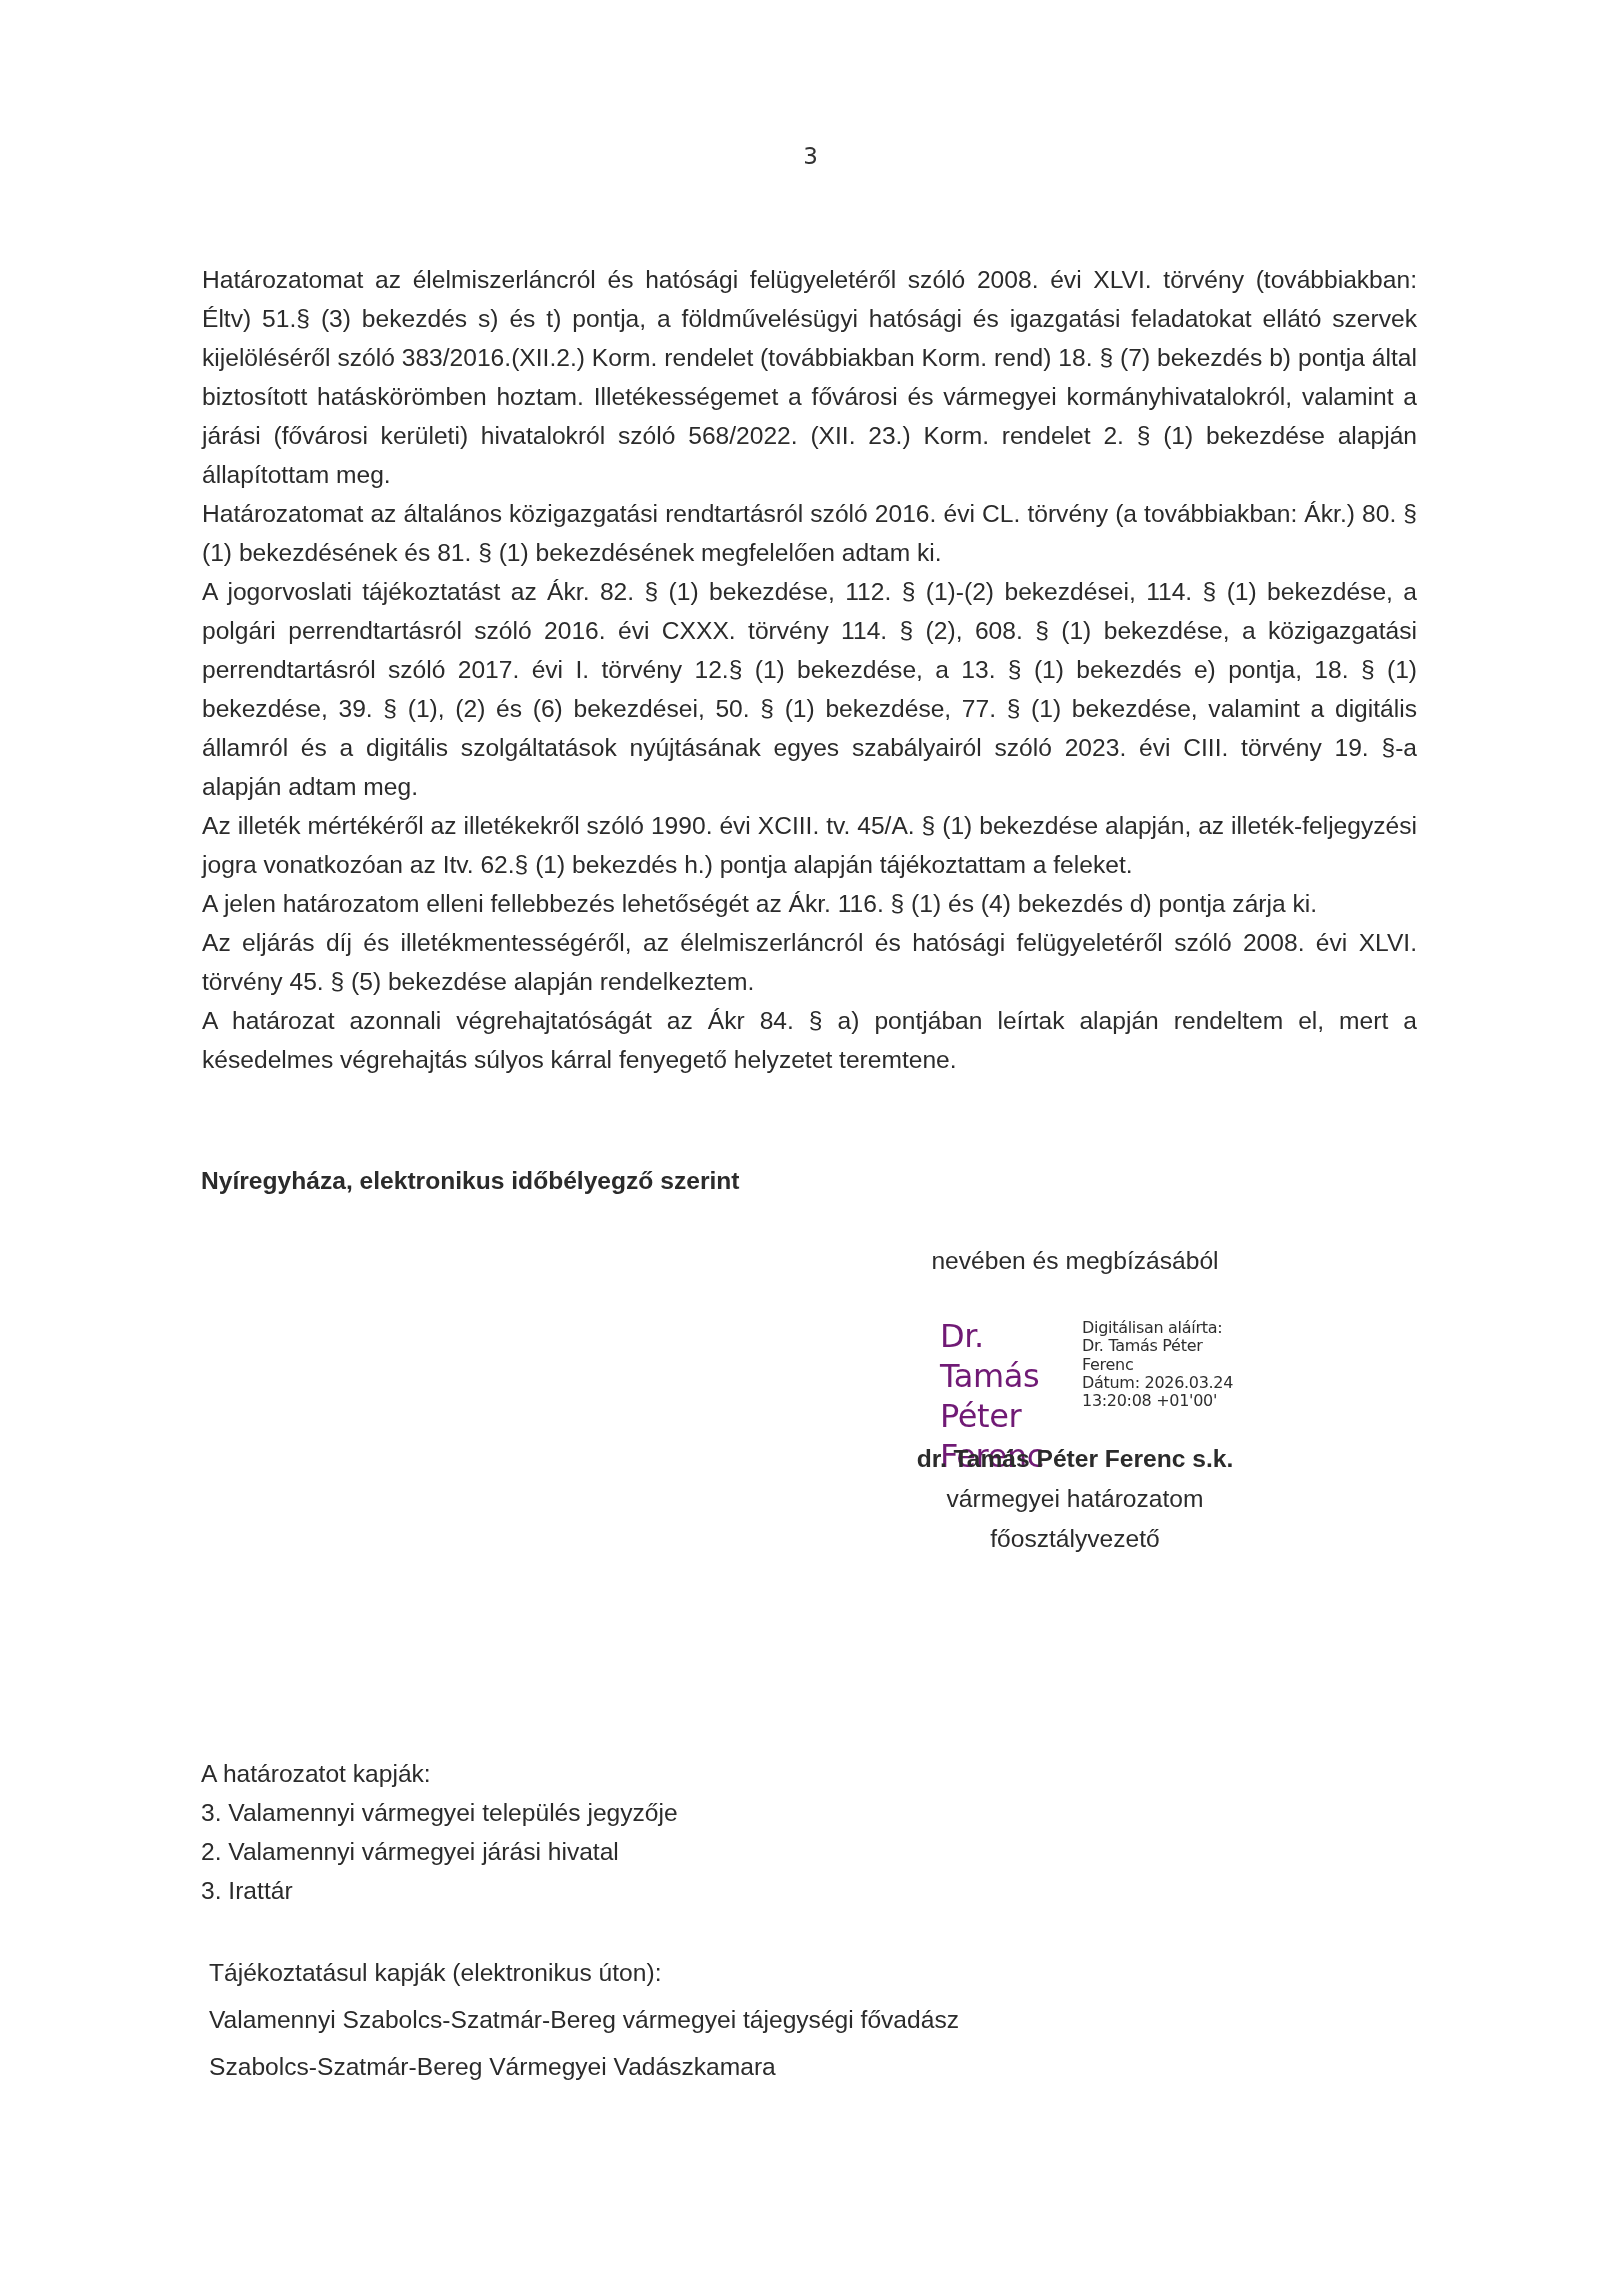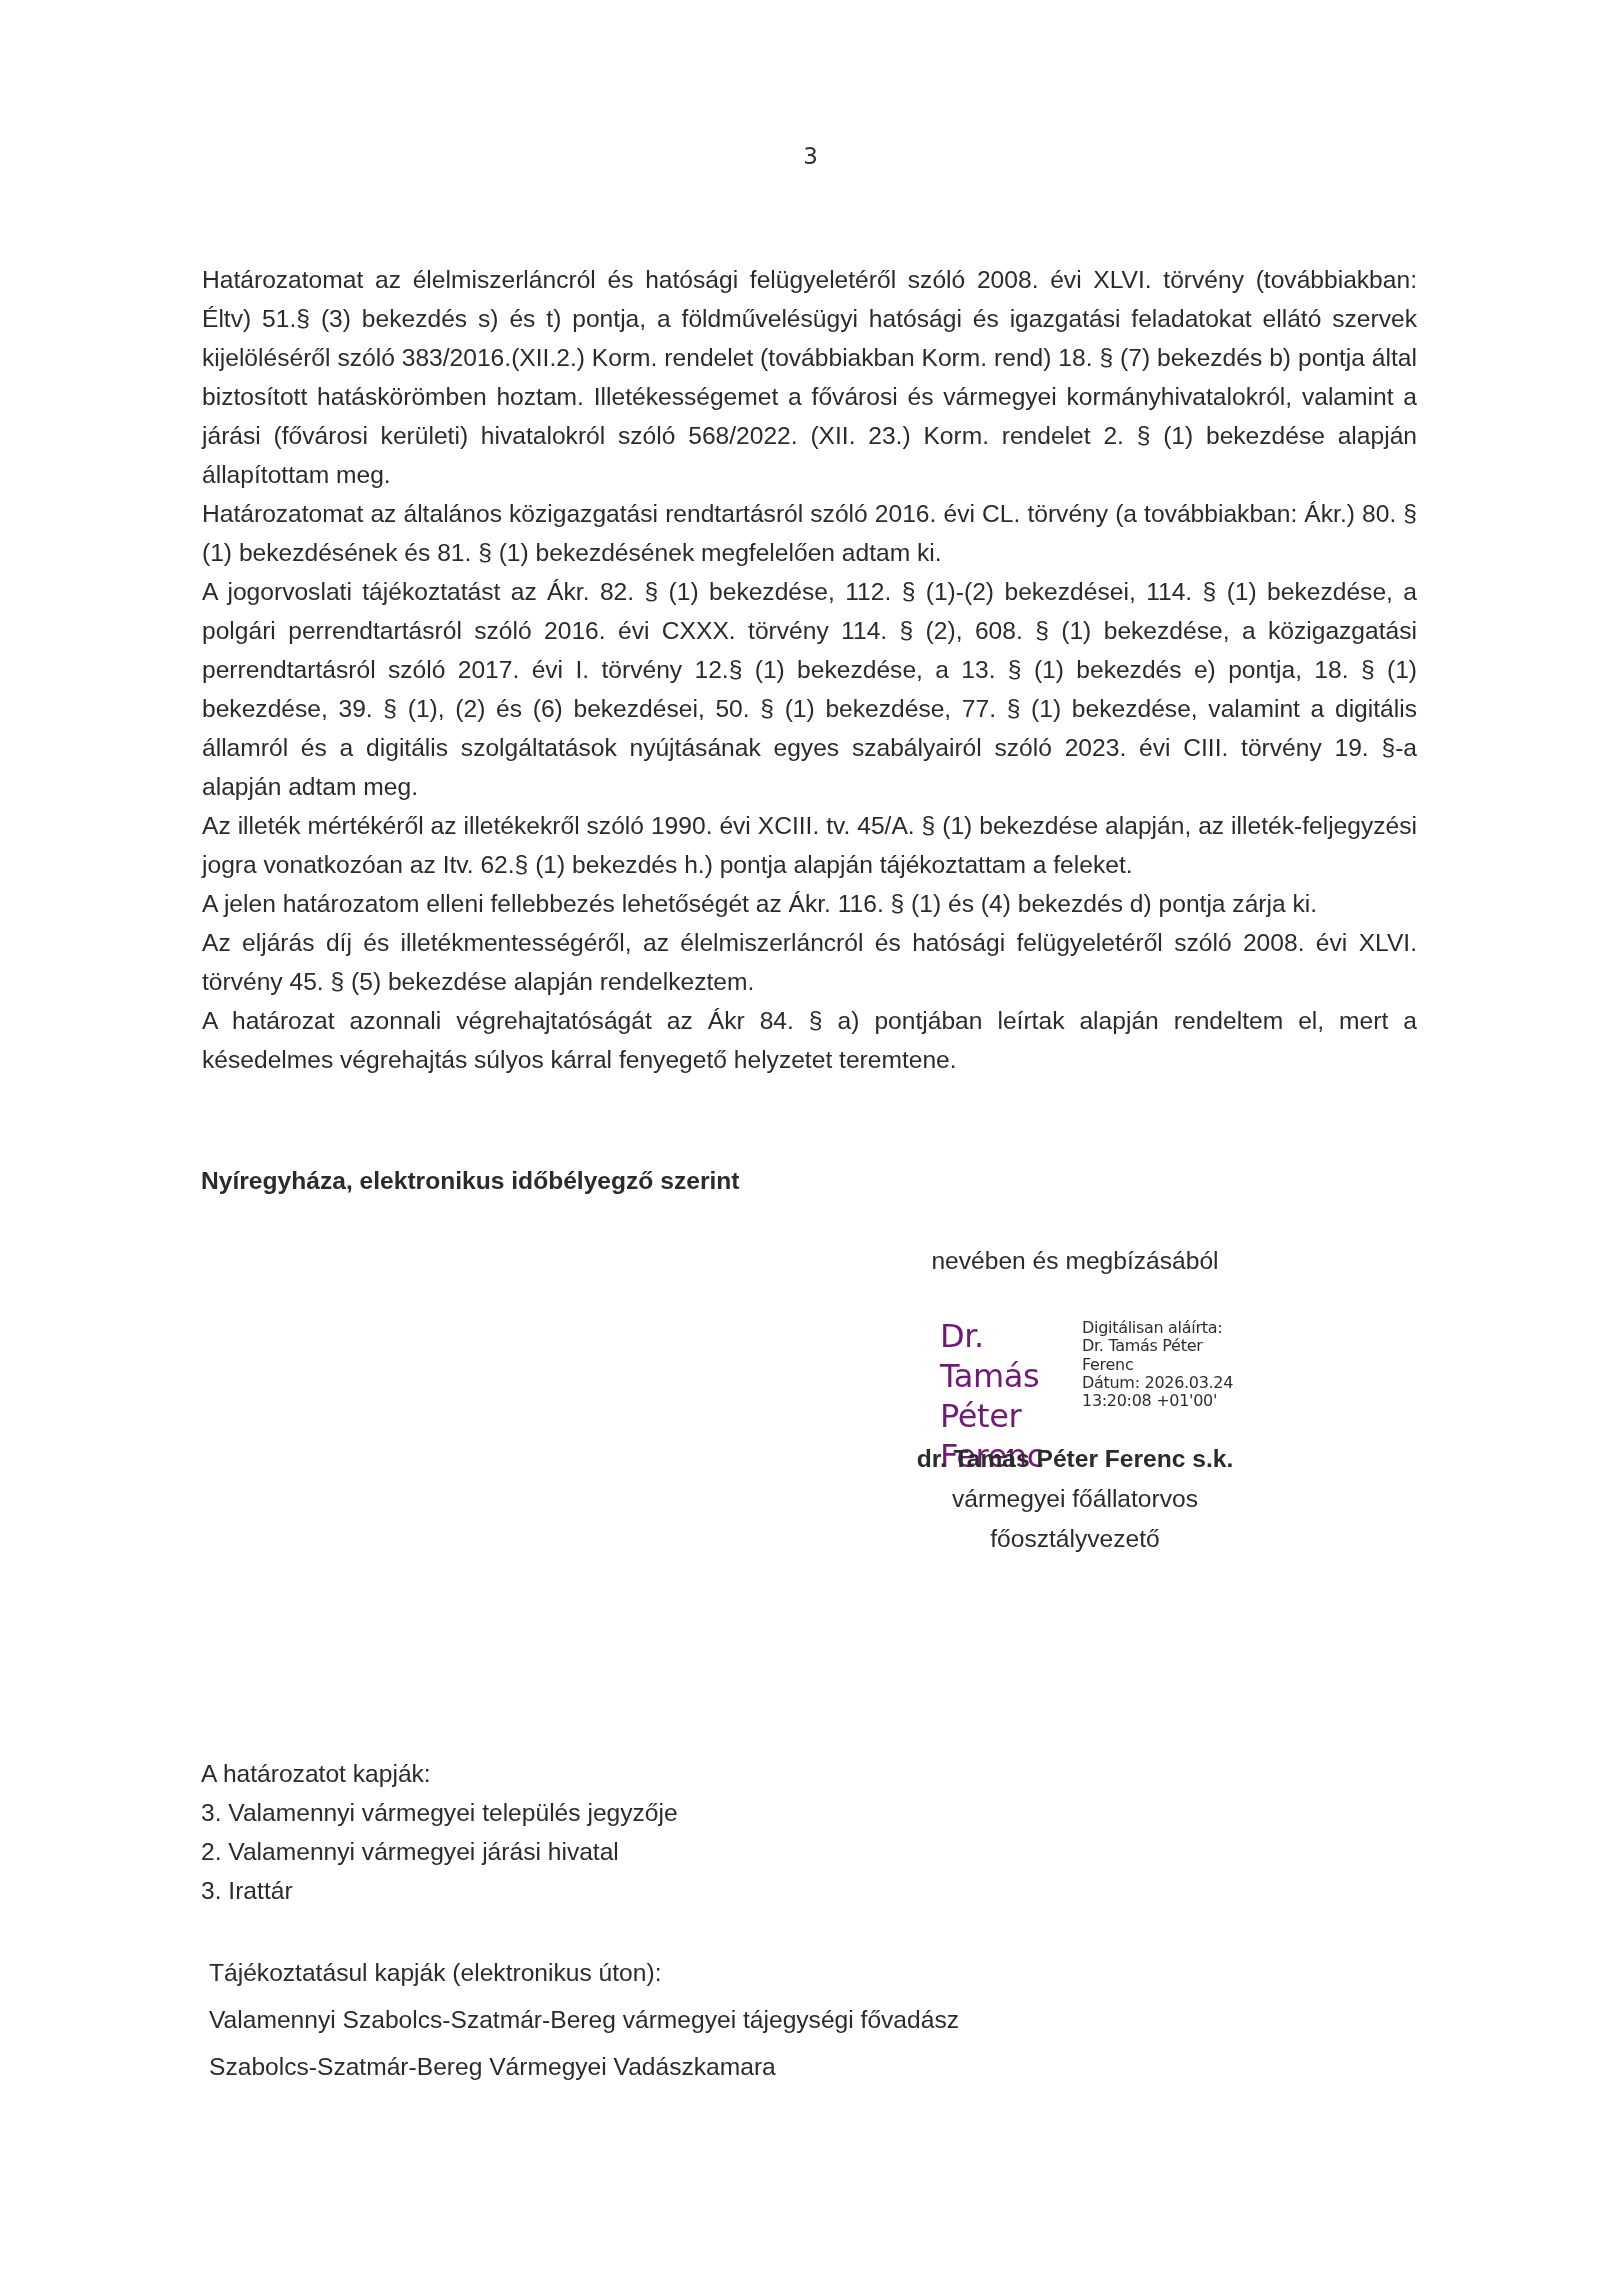--- a/index.html
+++ b/index.html
@@ -57,21 +57,21 @@
     <div>Digitálisan aláírta:</div>
     <div>Dr. Tamás Péter</div>
     <div>Ferenc</div>
     <div>Dátum: 2026.03.24</div>
     <div>13:20:08 +01'00'</div>
   </div>
 </div>
 
 <div class="sig-block sig-foot">
   <div class="bold">dr. Tamás Péter Ferenc s.k.</div>
-  <div>vármegyei főállatorvos</div>
+  <div>vármegyei határozatom</div>
   <div>főosztályvezető</div>
 </div>
 
 <div class="recipients">
   <p>A határozatot kapják:</p>
   <p>3. Valamennyi vármegyei település jegyzője</p>
   <p>2. Valamennyi vármegyei járási hivatal</p>
   <p>3. Irattár</p>
 </div>
 

